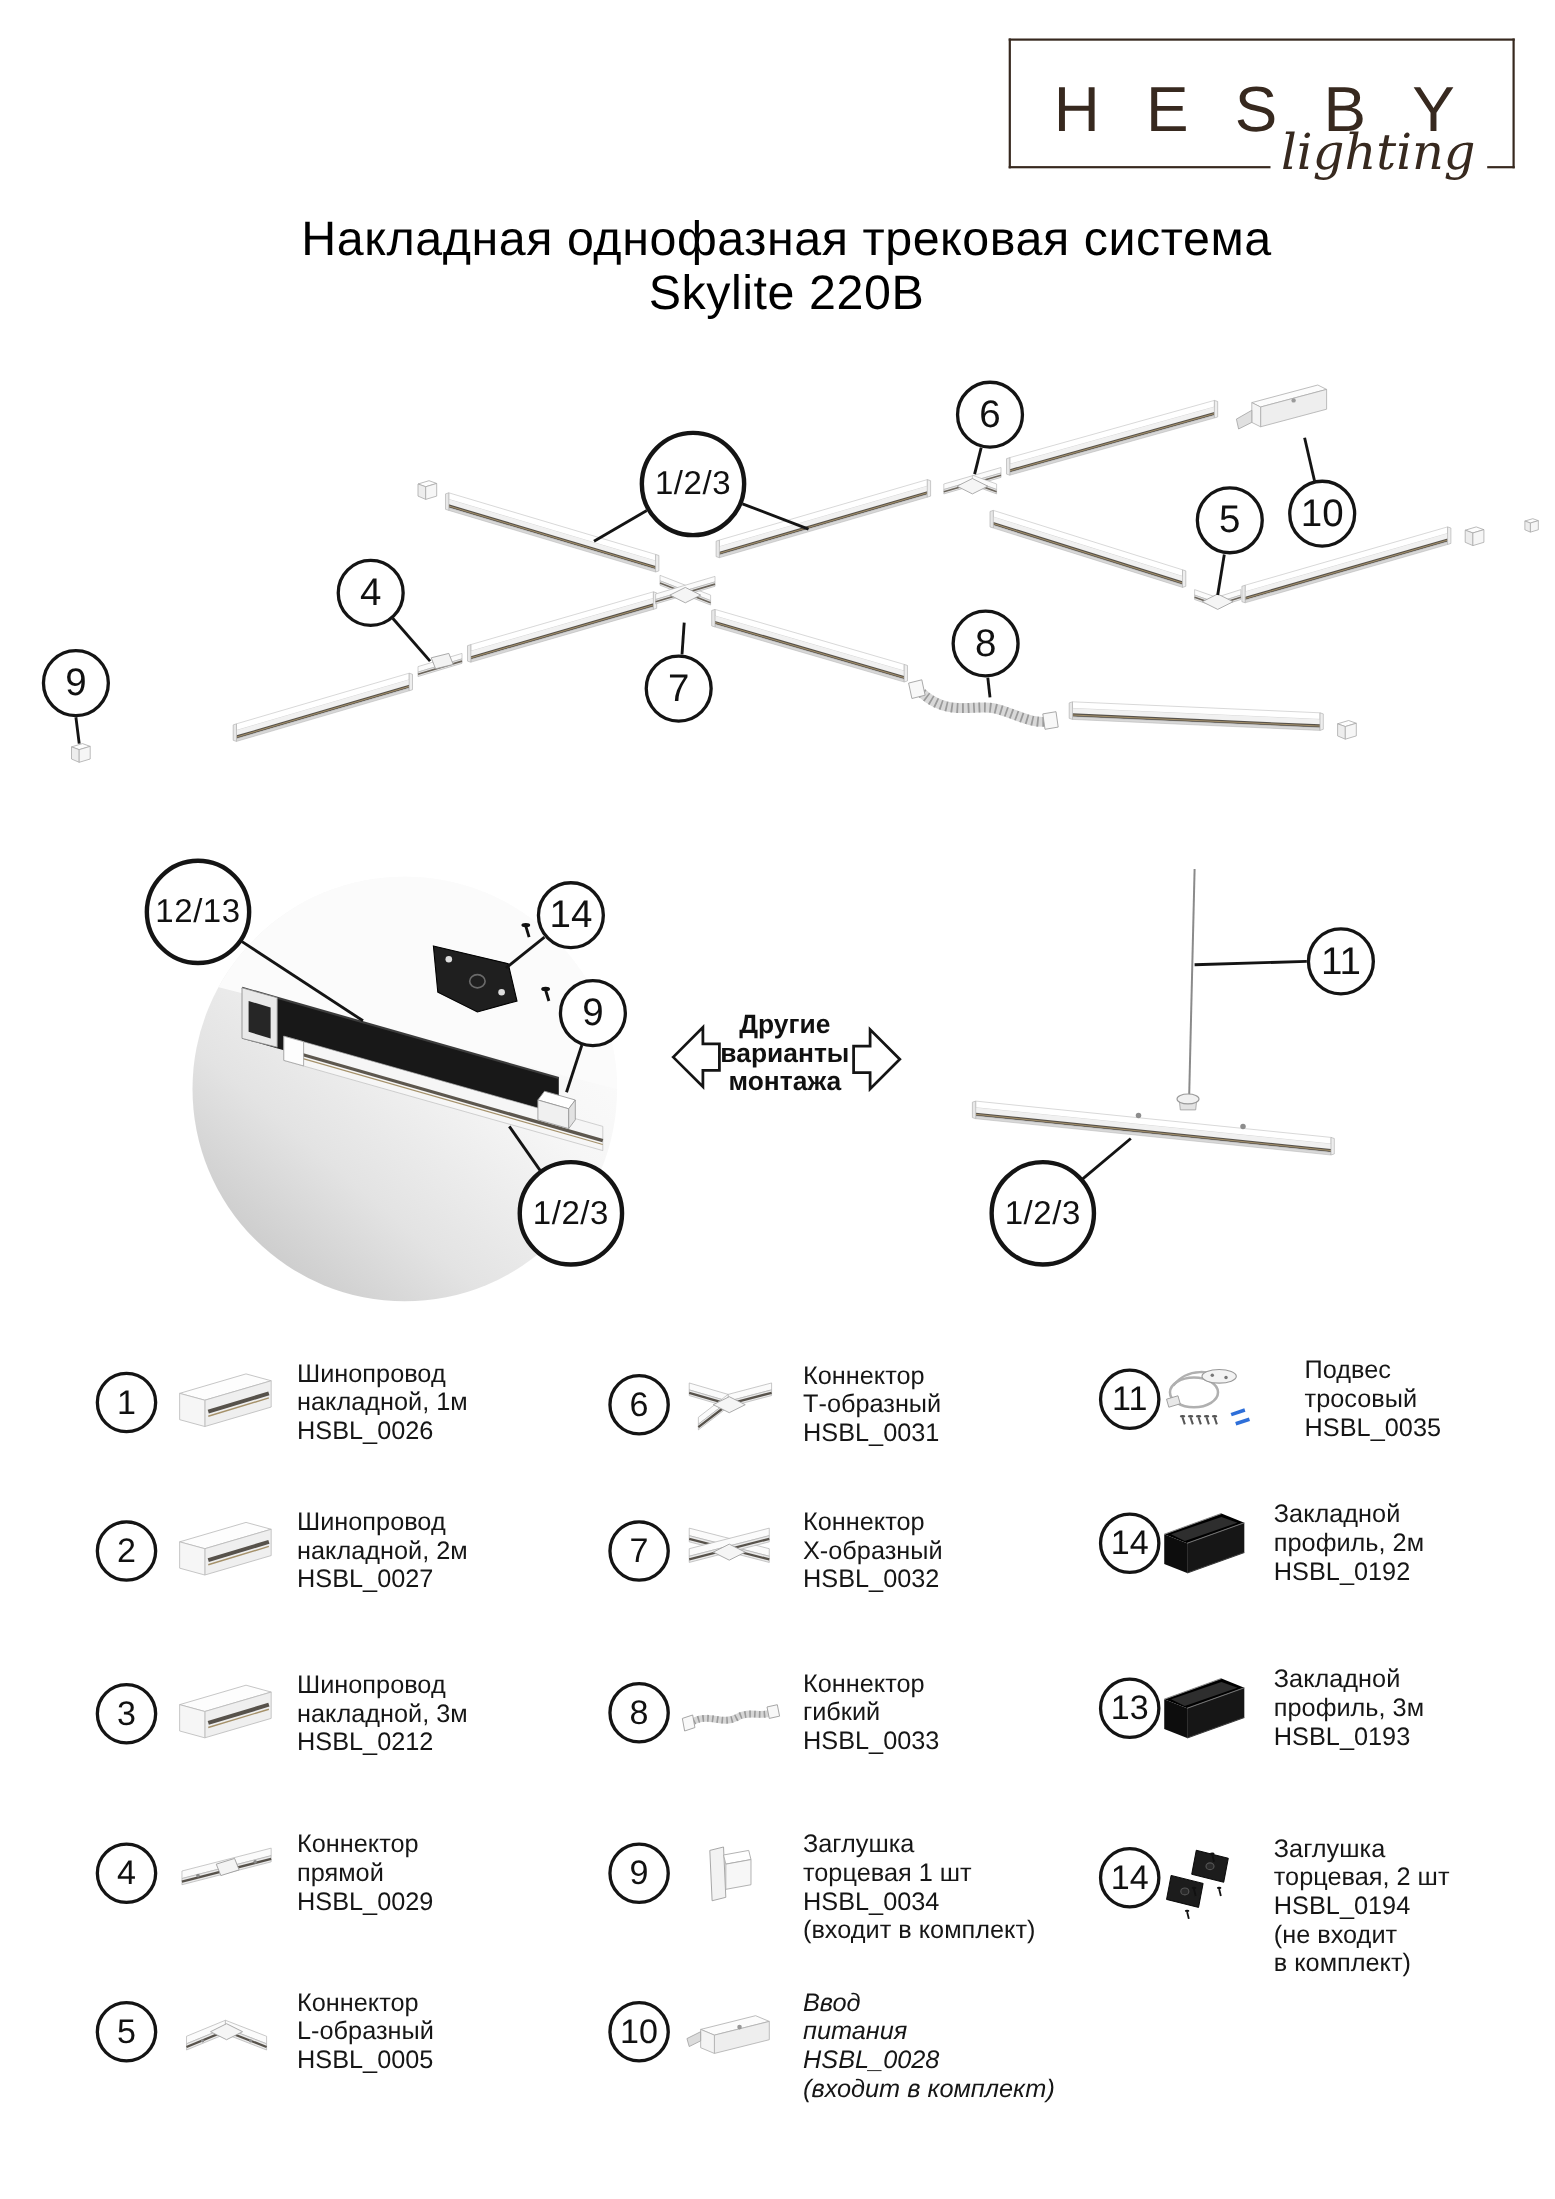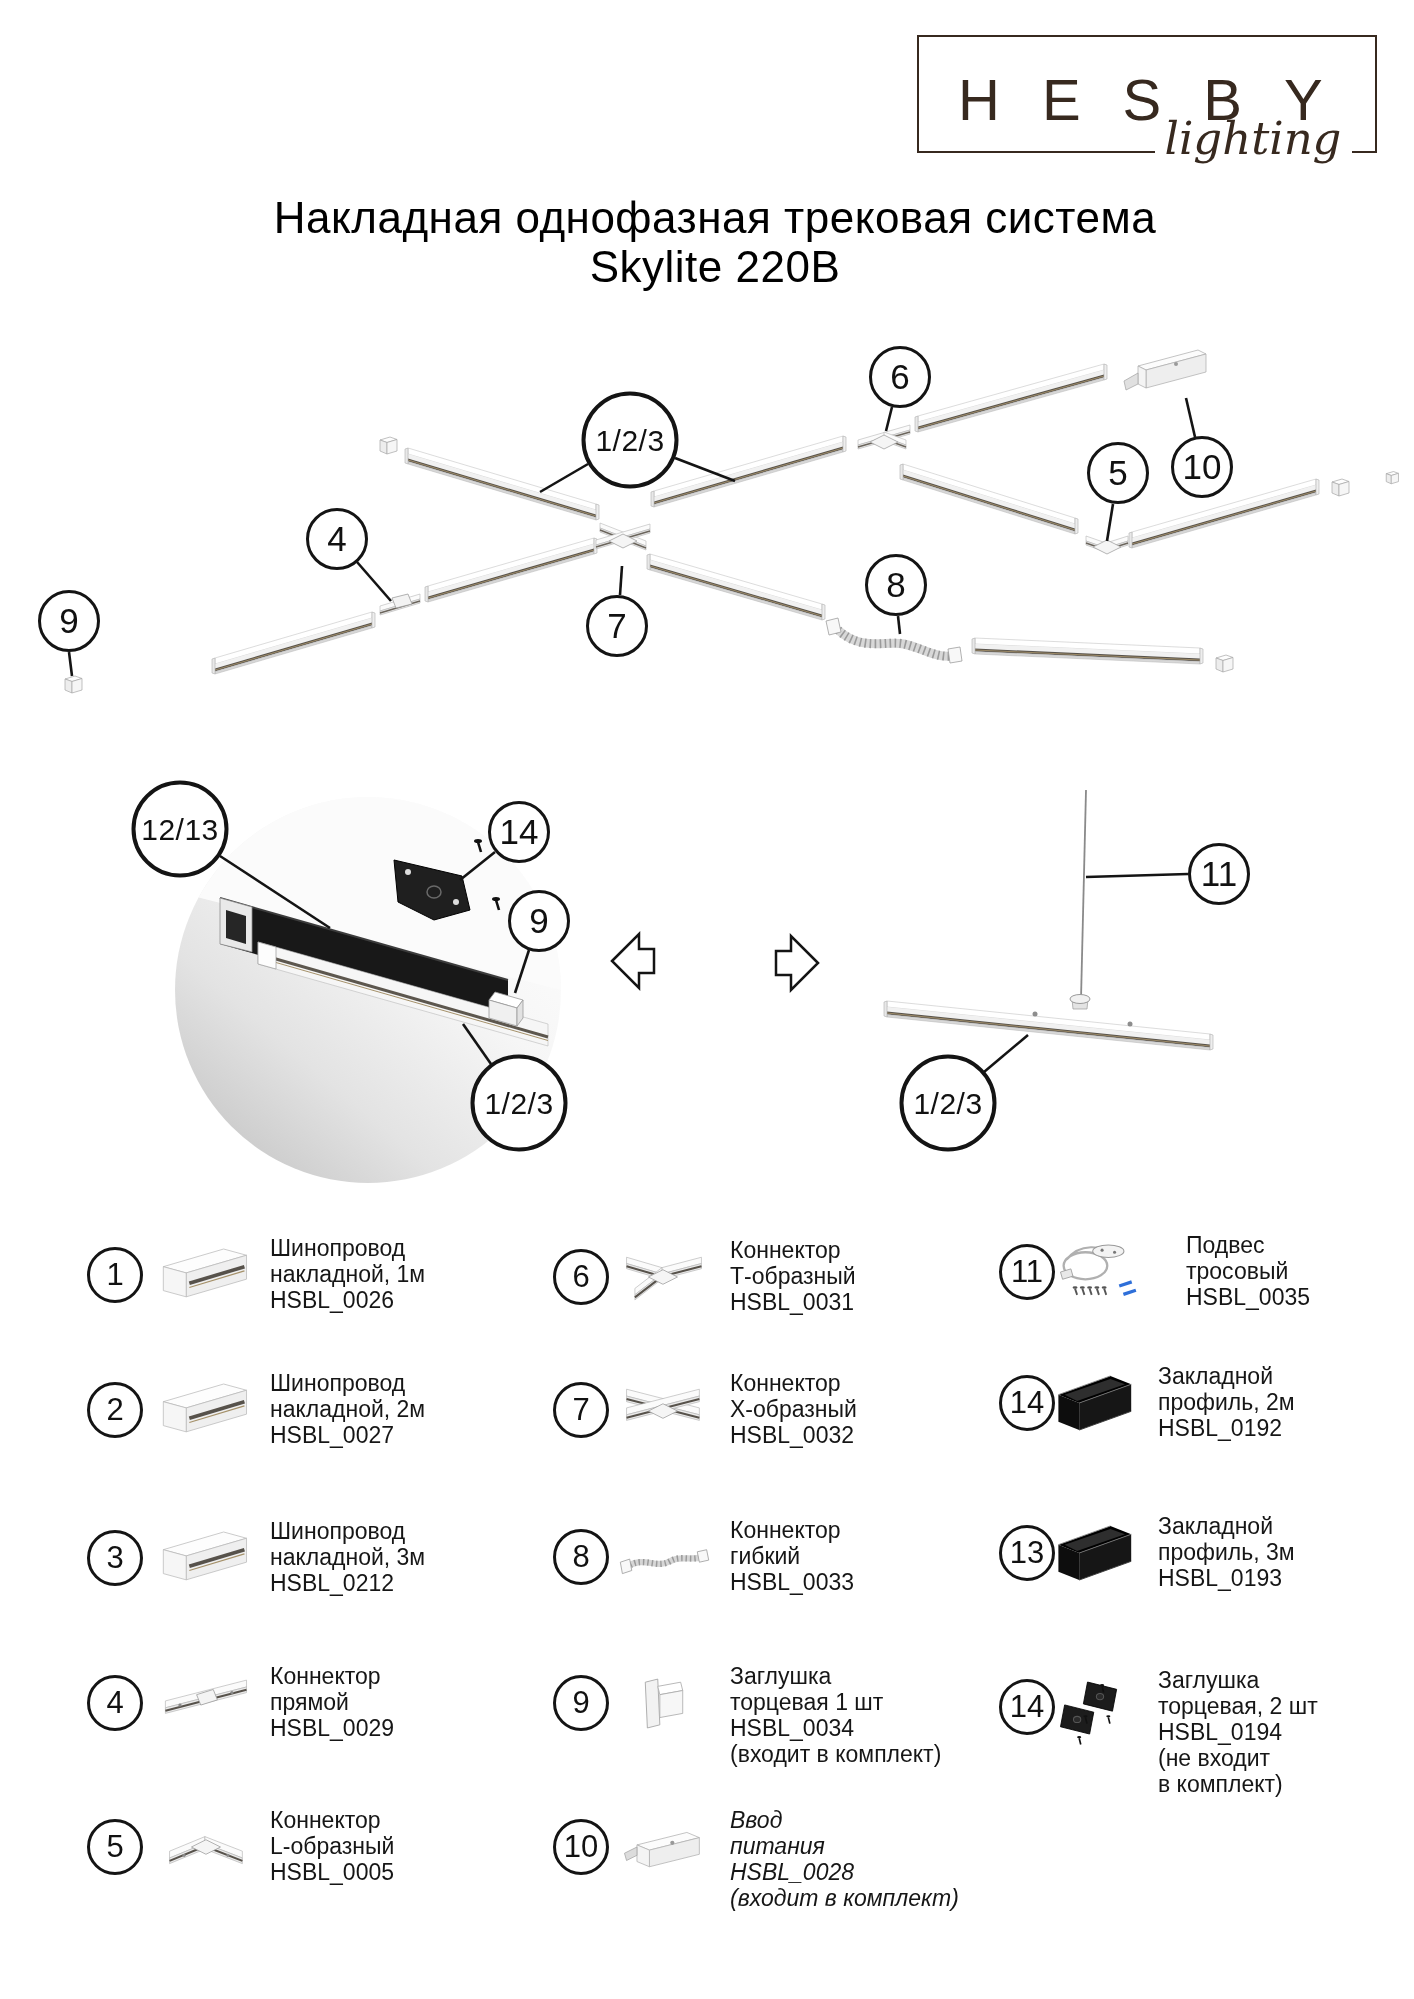--- a/index.html
+++ b/index.html
@@ -279,20 +279,25 @@
   <div class="logo-bottom-a"></div>
   <div class="logo-bottom-b"></div>
   <div class="logo-word">HESBY</div>
   <div class="logo-script">lighting</div>
 
   <div class="title">
     <div>Накладная однофазная трековая система</div>
     <div>Skylite 220В</div>
   </div>
 
+  <div class="note">
+    <div>Другие</div>
+    <div>варианты</div>
+    <div>монтажа</div>
+  </div>
 
   <div id="callouts">
       <div class="co large" style="left: 630px; top: 440px;">1/2/3</div>
       <div class="co small" style="left: 337px; top: 539px;">4</div>
       <div class="co small" style="left: 1118px; top: 473px;">5</div>
       <div class="co small" style="left: 900px; top: 377px;">6</div>
       <div class="co small" style="left: 617px; top: 626px;">7</div>
       <div class="co small" style="left: 896px; top: 585px;">8</div>
       <div class="co small" style="left: 69px; top: 621px;">9</div>
       <div class="co small" style="left: 1202px; top: 467px;">10</div>

